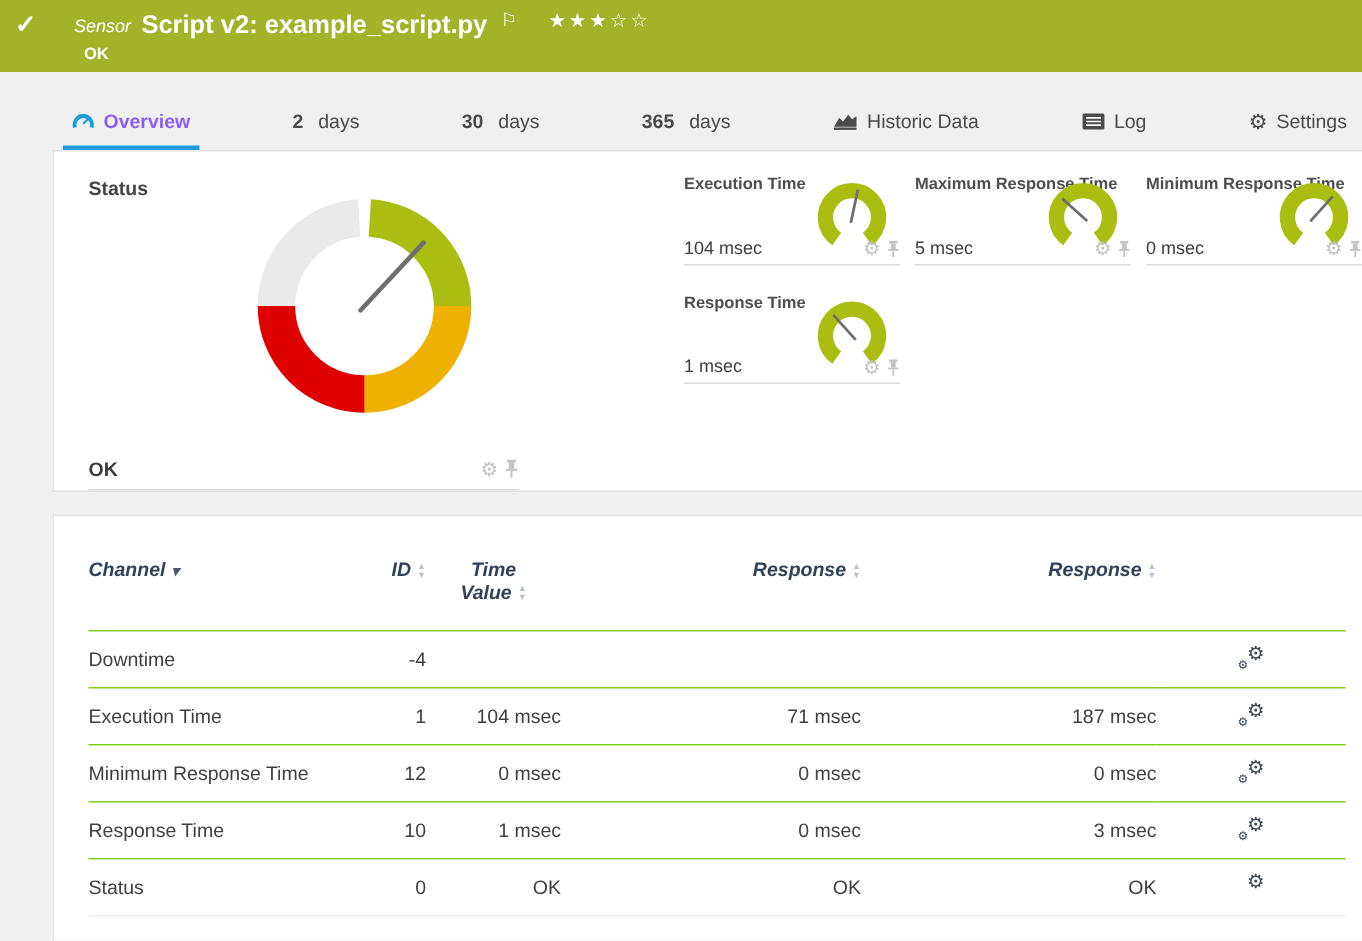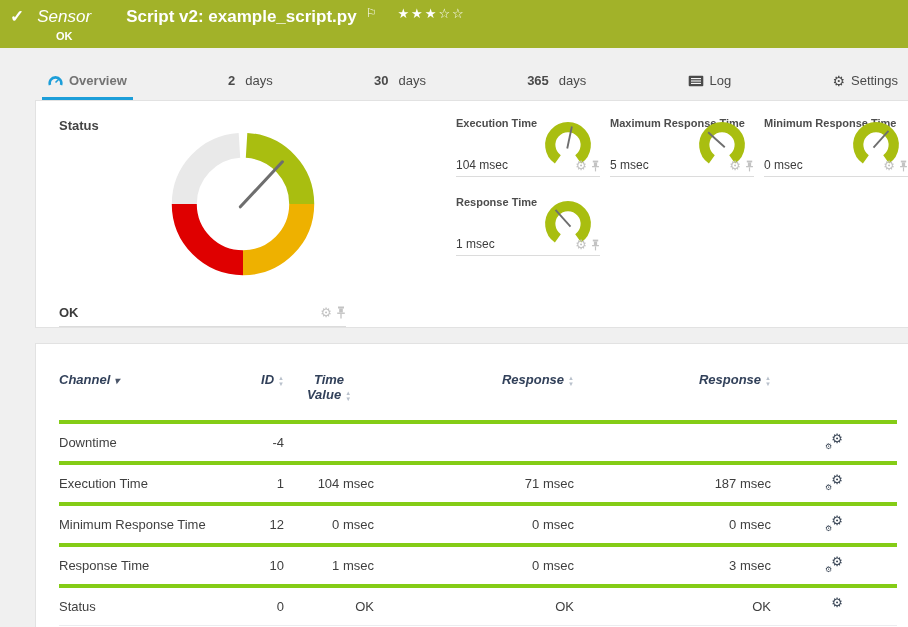--- a/index.html
+++ b/index.html
@@ -3,32 +3,32 @@
 <meta charset="utf-8">
 <style>
   * { margin:0; padding:0; box-sizing:border-box; }
   html,body { width:908px; height:627px; overflow:hidden; background:#f0f0f0;
               font-family:"Liberation Sans", sans-serif; color:#404040; }
 
   
   .sensor-header { height:48px; background:#a2b229; color:#fff; padding:6px 10px 0 10px; }
   .hdr-line1 { display:flex; align-items:center; gap:7px; }
   .check { font-size:17px; font-weight:bold; }
-  .kind  { font-style:italic; font-size:17px; font-weight:400; margin-left:6px; }
-  .title { font-size:17px; font-weight:bold;margin-left:28px; }
+  .kind  { font-style:italic; font-size:12px; font-weight:400; margin-left:18px; }
+  .title { font-size:17px; font-weight:bold; }
   .flag  { font-size:12px; align-self:flex-start; margin-left:2px; }
   .stars { font-size:13px; letter-spacing:2px; margin-left:14px; align-self:flex-start; }
   .hdr-status { font-size:11px; font-weight:bold; margin:3px 0 0 46px; }
 
   
   .tab-bar { height:52px; display:flex; align-items:flex-end;
              padding:0 4px 0 42px; justify-content:space-between; }
   .tab { display:flex; align-items:center; gap:6px; font-size:13px; color:#4a4a4a;
          padding:0 6px 12px 6px; cursor:pointer; text-decoration:none; white-space:nowrap; }
-  .tab.active { color:#737373; font-weight:bold; border-bottom:3px solid #1c9ed9; padding-bottom:9px; }
+  .tab.active { color:#8b5cf6; font-weight:bold; border-bottom:3px solid #1c9ed9; padding-bottom:9px; }
   .tab .num { font-weight:bold; margin-right:4px; }
   .tab svg { display:block; }
   .gear-glyph { font-size:14px; line-height:1; color:#4a4a4a; }
 
   
   main { padding-left:35px; }
   .panel { background:#fff; border:1px solid #e2e2e2; border-right:none;justify-content:space-between; }
   .gauges-panel { height:228px; display:flex; padding:9px 0 0 23px; }
   .table-panel { margin-top:15px; height:300px; padding:14px 0 0 23px; }
 
@@ -55,21 +55,21 @@
 
   
   table { border-collapse:collapse; width:838px; table-layout:fixed; font-size:13px; }
   col.c-channel{width:165px;} col.c-id{width:60px;} col.c-last{width:90px;}
   col.c-min{width:200px;} col.c-max{width:197px;} col.c-set{width:126px;}
   thead th { color:#32415a; font-weight:bold; text-align:left; vertical-align:top;
              padding:14px 0 18px 0; cursor:pointer;font-style:italic; }
   th.r, td.r { text-align:right; }
   th.c-lastv { text-align:center; }
   th .hwrap { display:inline-block; max-width:62px; text-align:center; }
-  tbody td { padding:9px 0; border-top:4px solid #84cc16; color:#3f3f3f;
+  tbody td { padding:9px 0; border-top:1px solid #84cc16; color:#3f3f3f;
              white-space:nowrap; overflow:hidden; }
   tbody tr:last-child td { border-bottom:1px solid #ececef; }
   td.set, th.set { text-align:center; }
   .sort { display:inline-flex; flex-direction:column; font-size:6px; line-height:1;
           color:#b9c1cc; vertical-align:middle; margin-left:4px; }
   .sorted-arrow { font-size:10px; color:#4a5568; margin-left:4px; }
   .gears { position:relative; display:inline-block; width:18px; height:16px; color:#3c4858; cursor:pointer; }
   .gears .g-big   { position:absolute; right:0; top:-2px; font-size:13px; }
   .gears .g-small { position:absolute; left:0; bottom:-2px; font-size:8px; }
 </style>
@@ -101,20 +101,27 @@
   </a>
   <a class="tab">
     <span class="num">30</span>
     <span>days</span>
   </a>
   <a class="tab">
     <span class="num">365</span>
     <span>days</span>
   </a>
   <a class="tab">
+    <svg width="17" height="13" viewBox="0 0 17 13">
+      <path d="M1,10.5 L4.5,4.5 L7,7 L10.5,2.5 L13,5.5 L16,3.5 L16,10.5 Z" fill="#4a4a4a"></path>
+      <rect x="1" y="11" width="15" height="1.6" fill="#4a4a4a"></rect>
+    </svg>
+    <span>Historic Data</span>
+  </a>
+  <a class="tab">
     <svg width="16" height="12" viewBox="0 0 16 12">
       <rect x="0.7" y="0.7" width="14.6" height="10.6" rx="1" fill="#4a4a4a"></rect>
       <line x1="3" y1="3.6" x2="13" y2="3.6" stroke="#fff" stroke-width="1.1"></line>
       <line x1="3" y1="6" x2="13" y2="6" stroke="#fff" stroke-width="1.1"></line>
       <line x1="3" y1="8.4" x2="13" y2="8.4" stroke="#fff" stroke-width="1.1"></line>
     </svg>
     <span>Log</span>
   </a>
   <a class="tab">
     <span class="gear-glyph">⚙</span>

